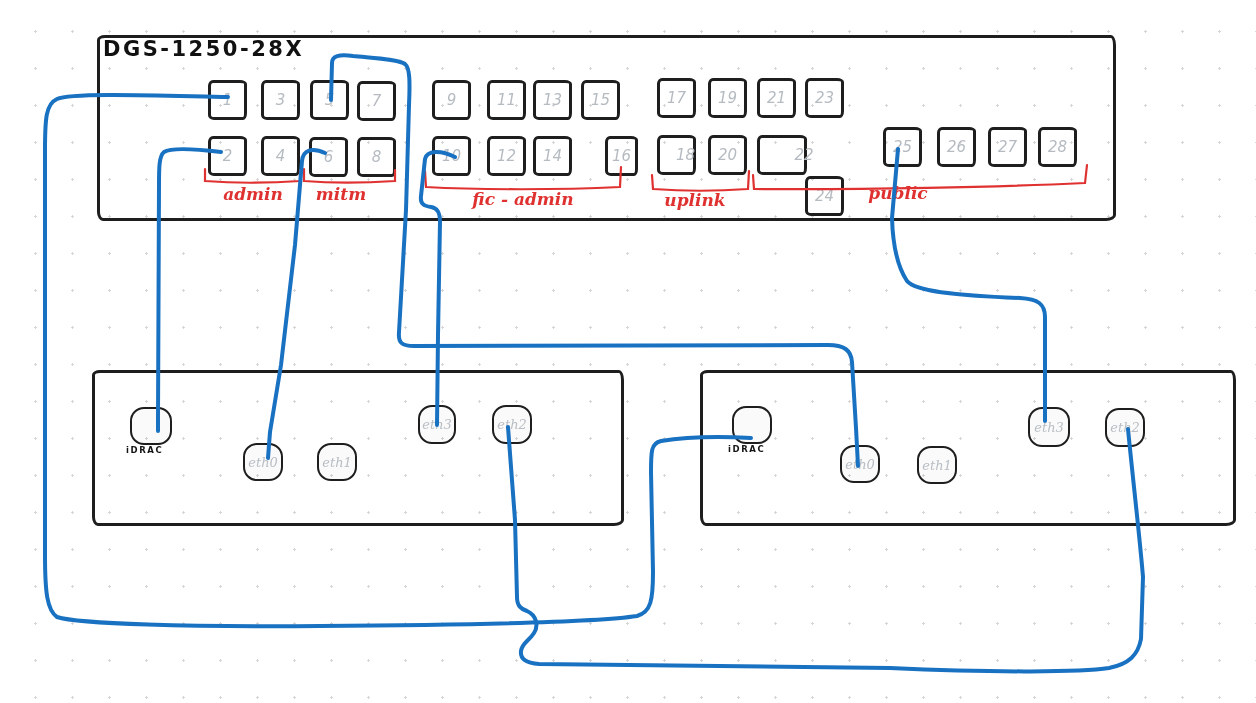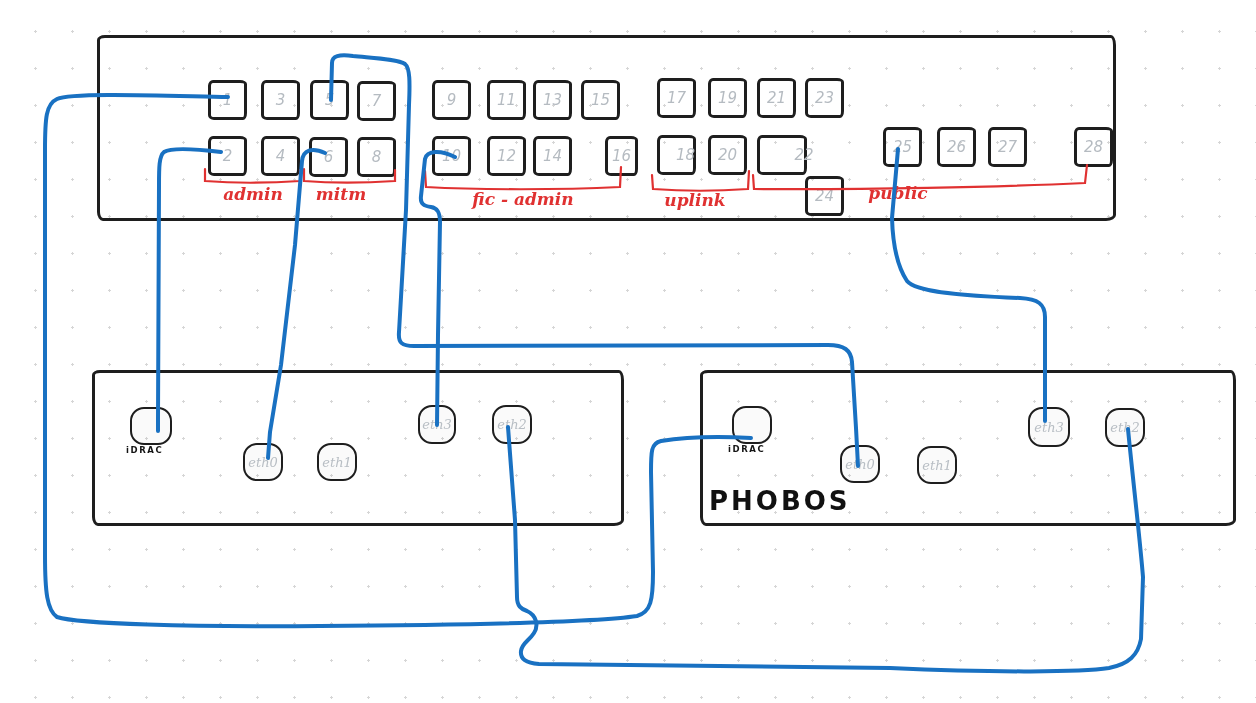--- a/index.html
+++ b/index.html
@@ -31,25 +31,25 @@
   .cable{fill:none;stroke:var(--blue,#1971c2);stroke-width:4;
          stroke-linecap:round;stroke-linejoin:round;}
   .bracket{fill:none;stroke:var(--red,#e03131);stroke-width:2.2;stroke-linecap:round;}
 </style>
 </head>
 <body>
 
 <div class="canvas">
 
   <div class="box" id="switch-box" style="left: 97px; top: 35px; width: 1013px; height: 180px;"></div>
+  <div class="title">DGS-1250-28X</div>
 
   <div class="box" id="server-box-0" style="left: 92px; top: 370px; width: 526px; height: 150px;"></div>
 
   <div class="box" id="server-box-1" style="left: 700px; top: 370px; width: 530px; height: 150px;"></div>
-  <div class="srvname" id="server-name-1" style="left: 709px; top: 486px; width: 160px; text-align: left;">PHOBOS</div>
 
   <div id="objects">
       <div class="port" style="left: 208px; top: 80px; width: 39px; height: 40px;">
         <div class="pnum">1</div>
       </div>
       <div class="port" style="left: 261px; top: 80px; width: 39px; height: 40px;">
         <div class="pnum">3</div>
       </div>
       <div class="port" style="left: 310px; top: 80px; width: 39px; height: 40px;">
         <div class="pnum">5</div>
@@ -119,21 +119,21 @@
       </div>
       <div class="port" style="left: 883px; top: 127px; width: 39px; height: 40px;">
         <div class="pnum">25</div>
       </div>
       <div class="port" style="left: 937px; top: 127px; width: 39px; height: 40px;">
         <div class="pnum">26</div>
       </div>
       <div class="port" style="left: 988px; top: 127px; width: 39px; height: 40px;">
         <div class="pnum">27</div>
       </div>
-      <div class="port" style="left: 1038px; top: 127px; width: 39px; height: 40px; margin-left: 36px;">
+      <div class="port" style="left: 1038px; top: 127px; width: 39px; height: 40px;">
         <div class="pnum">28</div>
       </div>
       <div class="port sport" style="left: 130px; top: 407px; width: 42px; height: 38px;">
         <div class="idraclbl">iDRAC</div>
       </div>
       <div class="port sport" style="left: 243px; top: 443px; width: 40px; height: 38px;">
         <div class="ethlbl">eth0</div>
       </div>
       <div class="port sport" style="left: 317px; top: 443px; width: 40px; height: 38px;">
         <div class="ethlbl">eth1</div>

